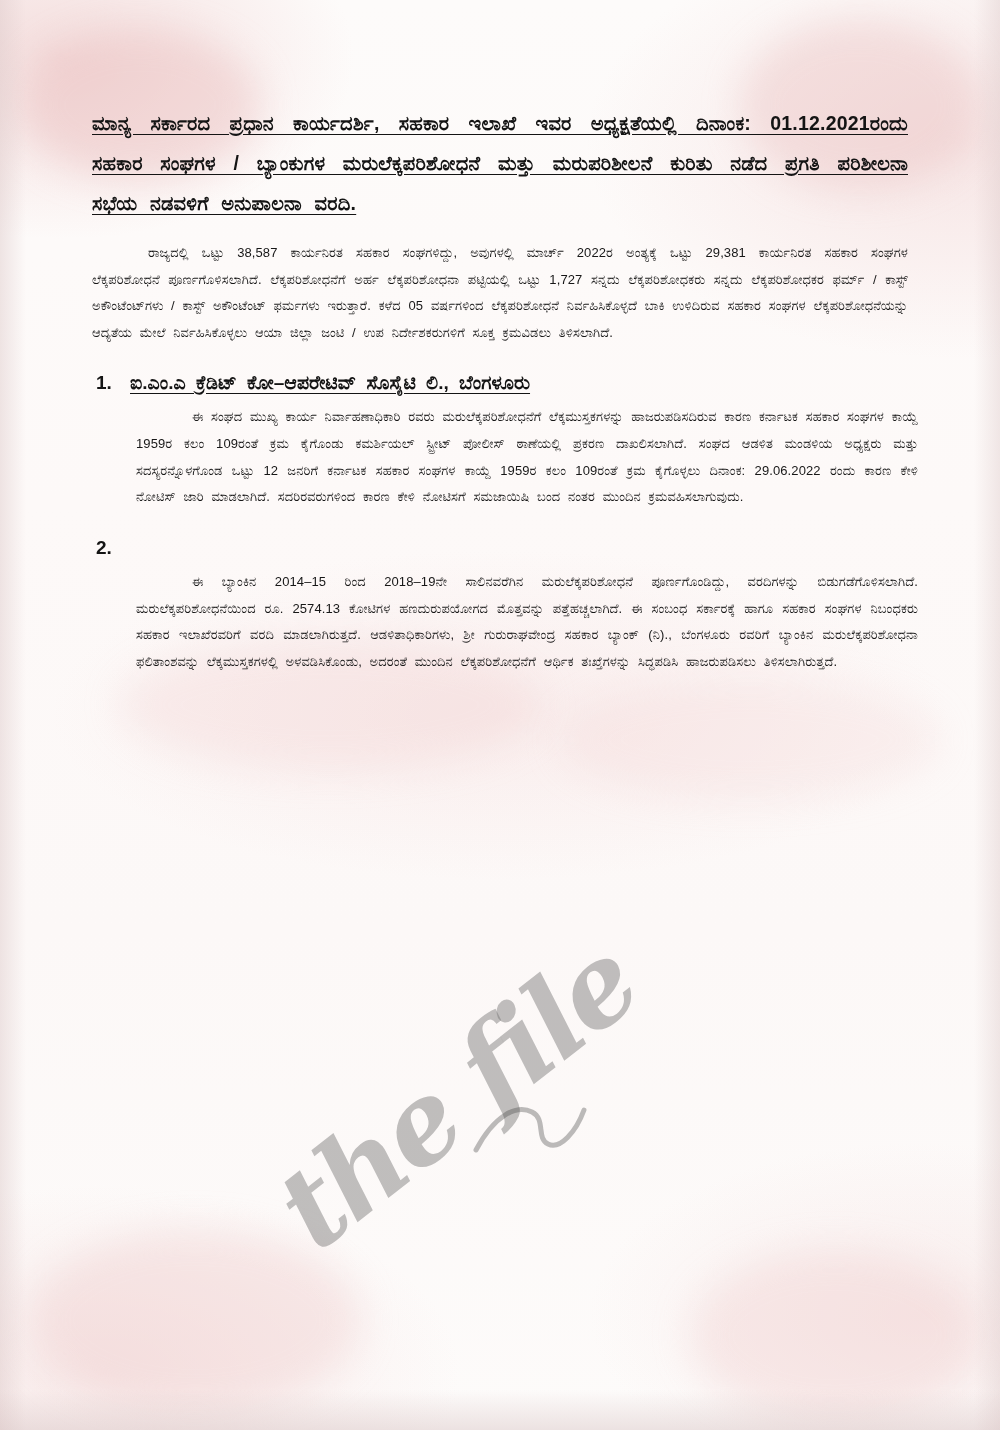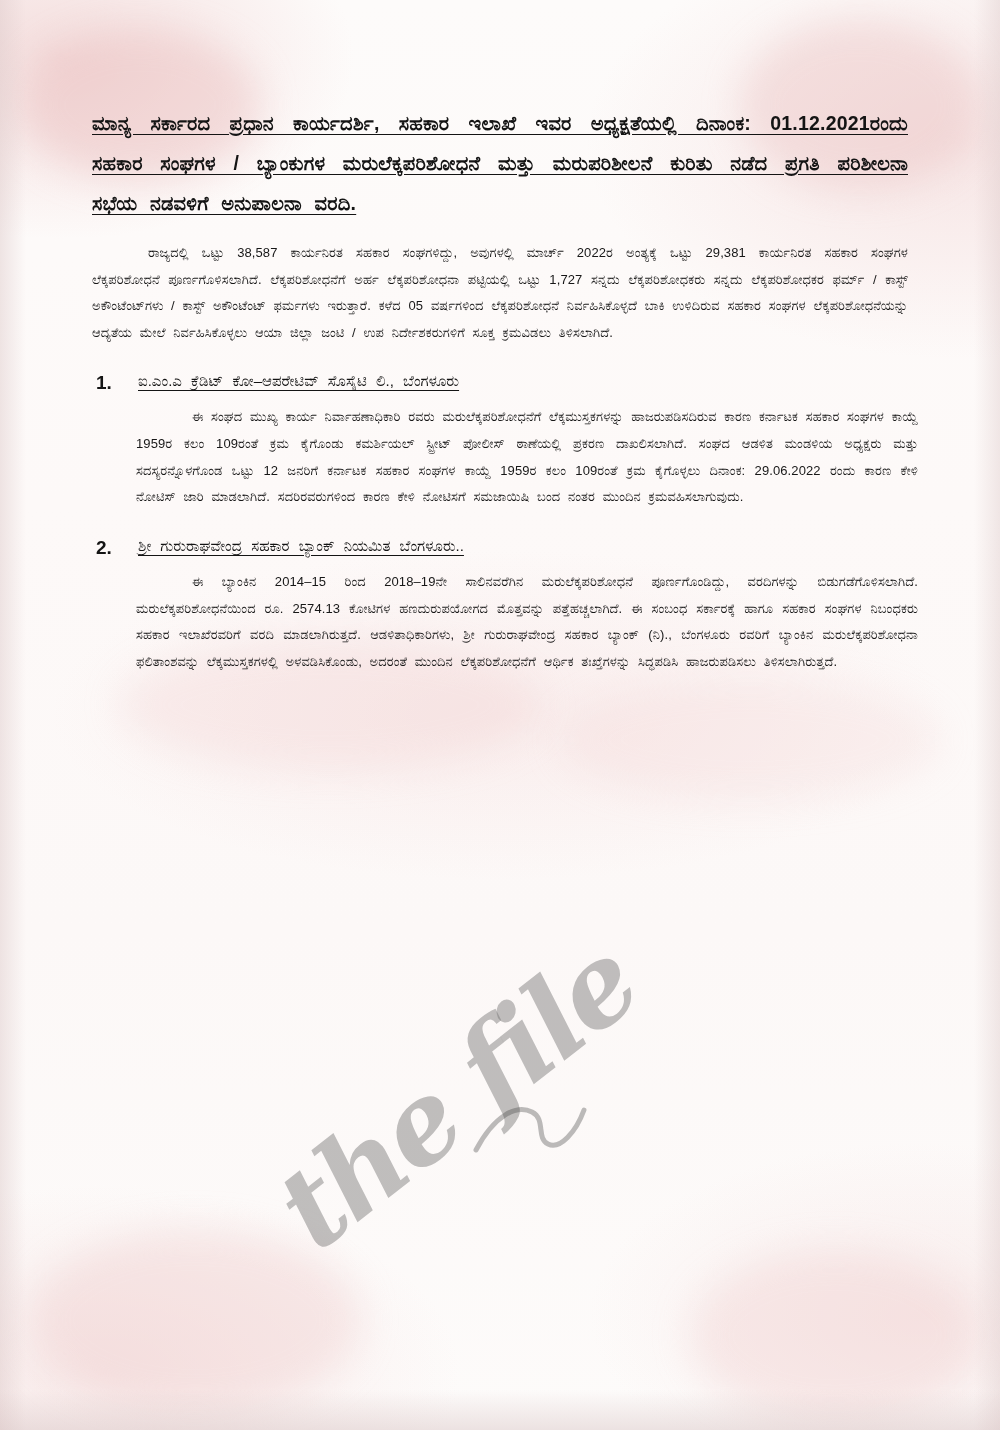--- a/index.html
+++ b/index.html
@@ -84,27 +84,26 @@
   .numbered-item .num {
     font-size: 19px;
     font-weight: 700;
     color: #141414;
     width: 34px;
     flex: 0 0 34px;
     text-align: left;
     padding-left: 4px;
   }
   .numbered-item .heading {
-    font-size: 15px;
-    font-weight: 400;
+    font-size: 19px;
+    font-weight: 700;
     color: #141414;
     text-decoration: underline;
     text-underline-offset: 4px;
     word-spacing: 5px;
-    margin-left: 8px;
   }
 
   .section-body {
     margin-left: 44px;
     width: 782px;
   }
 
   
   .watermark {
     position: absolute;
@@ -193,21 +192,20 @@
     <div class="numbered-item">
       <span class="num">1.</span>
       <span class="heading">ಐ.ಎಂ.ಎ ಕ್ರೆಡಿಟ್ ಕೋ–ಆಪರೇಟಿವ್ ಸೊಸೈಟಿ ಲಿ., ಬೆಂಗಳೂರು</span>
     </div>
     <div class="section-body">
       <p class="para indent">ಈ ಸಂಘದ ಮುಖ್ಯ ಕಾರ್ಯ ನಿರ್ವಾಹಣಾಧಿಕಾರಿ ರವರು ಮರುಲೆಕ್ಕಪರಿಶೋಧನೆಗೆ ಲೆಕ್ಕಮುಸ್ತಕಗಳನ್ನು ಹಾಜರುಪಡಿಸದಿರುವ ಕಾರಣ ಕರ್ನಾಟಕ ಸಹಕಾರ ಸಂಘಗಳ ಕಾಯ್ದೆ 1959ರ ಕಲಂ 109ರಂತೆ ಕ್ರಮ ಕೈಗೊಂಡು ಕಮರ್ಶಿಯಲ್ ಸ್ಟ್ರೀಟ್ ಪೋಲೀಸ್ ಠಾಣೆಯಲ್ಲಿ ಪ್ರಕರಣ ದಾಖಲಿಸಲಾಗಿದೆ. ಸಂಘದ ಆಡಳಿತ ಮಂಡಳಿಯ ಅಧ್ಯಕ್ಷರು ಮತ್ತು ಸದಸ್ಯರನ್ನೊಳಗೊಂಡ ಒಟ್ಟು 12 ಜನರಿಗೆ ಕರ್ನಾಟಕ ಸಹಕಾರ ಸಂಘಗಳ ಕಾಯ್ದೆ 1959ರ ಕಲಂ 109ರಂತೆ ಕ್ರಮ ಕೈಗೊಳ್ಳಲು ದಿನಾಂಕ: 29.06.2022 ರಂದು ಕಾರಣ ಕೇಳಿ ನೋಟಿಸ್ ಜಾರಿ ಮಾಡಲಾಗಿದೆ. ಸದರಿರವರುಗಳಿಂದ ಕಾರಣ ಕೇಳಿ ನೋಟಿಸಗೆ ಸಮಜಾಯಿಷಿ ಬಂದ ನಂತರ ಮುಂದಿನ ಕ್ರಮವಹಿಸಲಾಗುವುದು.</p>
     </div>
 
     <div class="numbered-item">
       <span class="num">2.</span>
-      <span class="heading">ಶ್ರೀ ಗುರುರಾಘವೇಂದ್ರ ಸಹಕಾರ ಬ್ಯಾಂಕ್ ನಿಯಮಿತ ಬೆಂಗಳೂರು..</span>
     </div>
     <div class="section-body">
       <p class="para indent">ಈ ಬ್ಯಾಂಕಿನ 2014–15 ರಿಂದ 2018–19ನೇ ಸಾಲಿನವರೆಗಿನ ಮರುಲೆಕ್ಕಪರಿಶೋಧನೆ ಪೂರ್ಣಗೊಂಡಿದ್ದು, ವರದಿಗಳನ್ನು ಬಿಡುಗಡೆಗೊಳಿಸಲಾಗಿದೆ. ಮರುಲೆಕ್ಕಪರಿಶೋಧನೆಯಿಂದ ರೂ. 2574.13 ಕೋಟಿಗಳ ಹಣದುರುಪಯೋಗದ ಮೊತ್ತವನ್ನು ಪತ್ತೆಹಚ್ಚಲಾಗಿದೆ. ಈ ಸಂಬಂಧ ಸರ್ಕಾರಕ್ಕೆ ಹಾಗೂ ಸಹಕಾರ ಸಂಘಗಳ ನಿಬಂಧಕರು ಸಹಕಾರ ಇಲಾಖೆರವರಿಗೆ ವರದಿ ಮಾಡಲಾಗಿರುತ್ತದೆ. ಆಡಳಿತಾಧಿಕಾರಿಗಳು, ಶ್ರೀ ಗುರುರಾಘವೇಂದ್ರ ಸಹಕಾರ ಬ್ಯಾಂಕ್ (ನಿ)., ಬೆಂಗಳೂರು ರವರಿಗೆ ಬ್ಯಾಂಕಿನ ಮರುಲೆಕ್ಕಪರಿಶೋಧನಾ ಫಲಿತಾಂಶವನ್ನು ಲೆಕ್ಕಮುಸ್ತಕಗಳಲ್ಲಿ ಅಳವಡಿಸಿಕೊಂಡು, ಅದರಂತೆ ಮುಂದಿನ ಲೆಕ್ಕಪರಿಶೋಧನೆಗೆ ಆರ್ಥಿಕ ತಃಖ್ತೆಗಳನ್ನು ಸಿದ್ಧಪಡಿಸಿ ಹಾಜರುಪಡಿಸಲು ತಿಳಿಸಲಾಗಿರುತ್ತದೆ.</p>
     </div>
 
   </div>
 
   <div class="watermark">
     <div class="wm-text">the file</div>
   </div>

